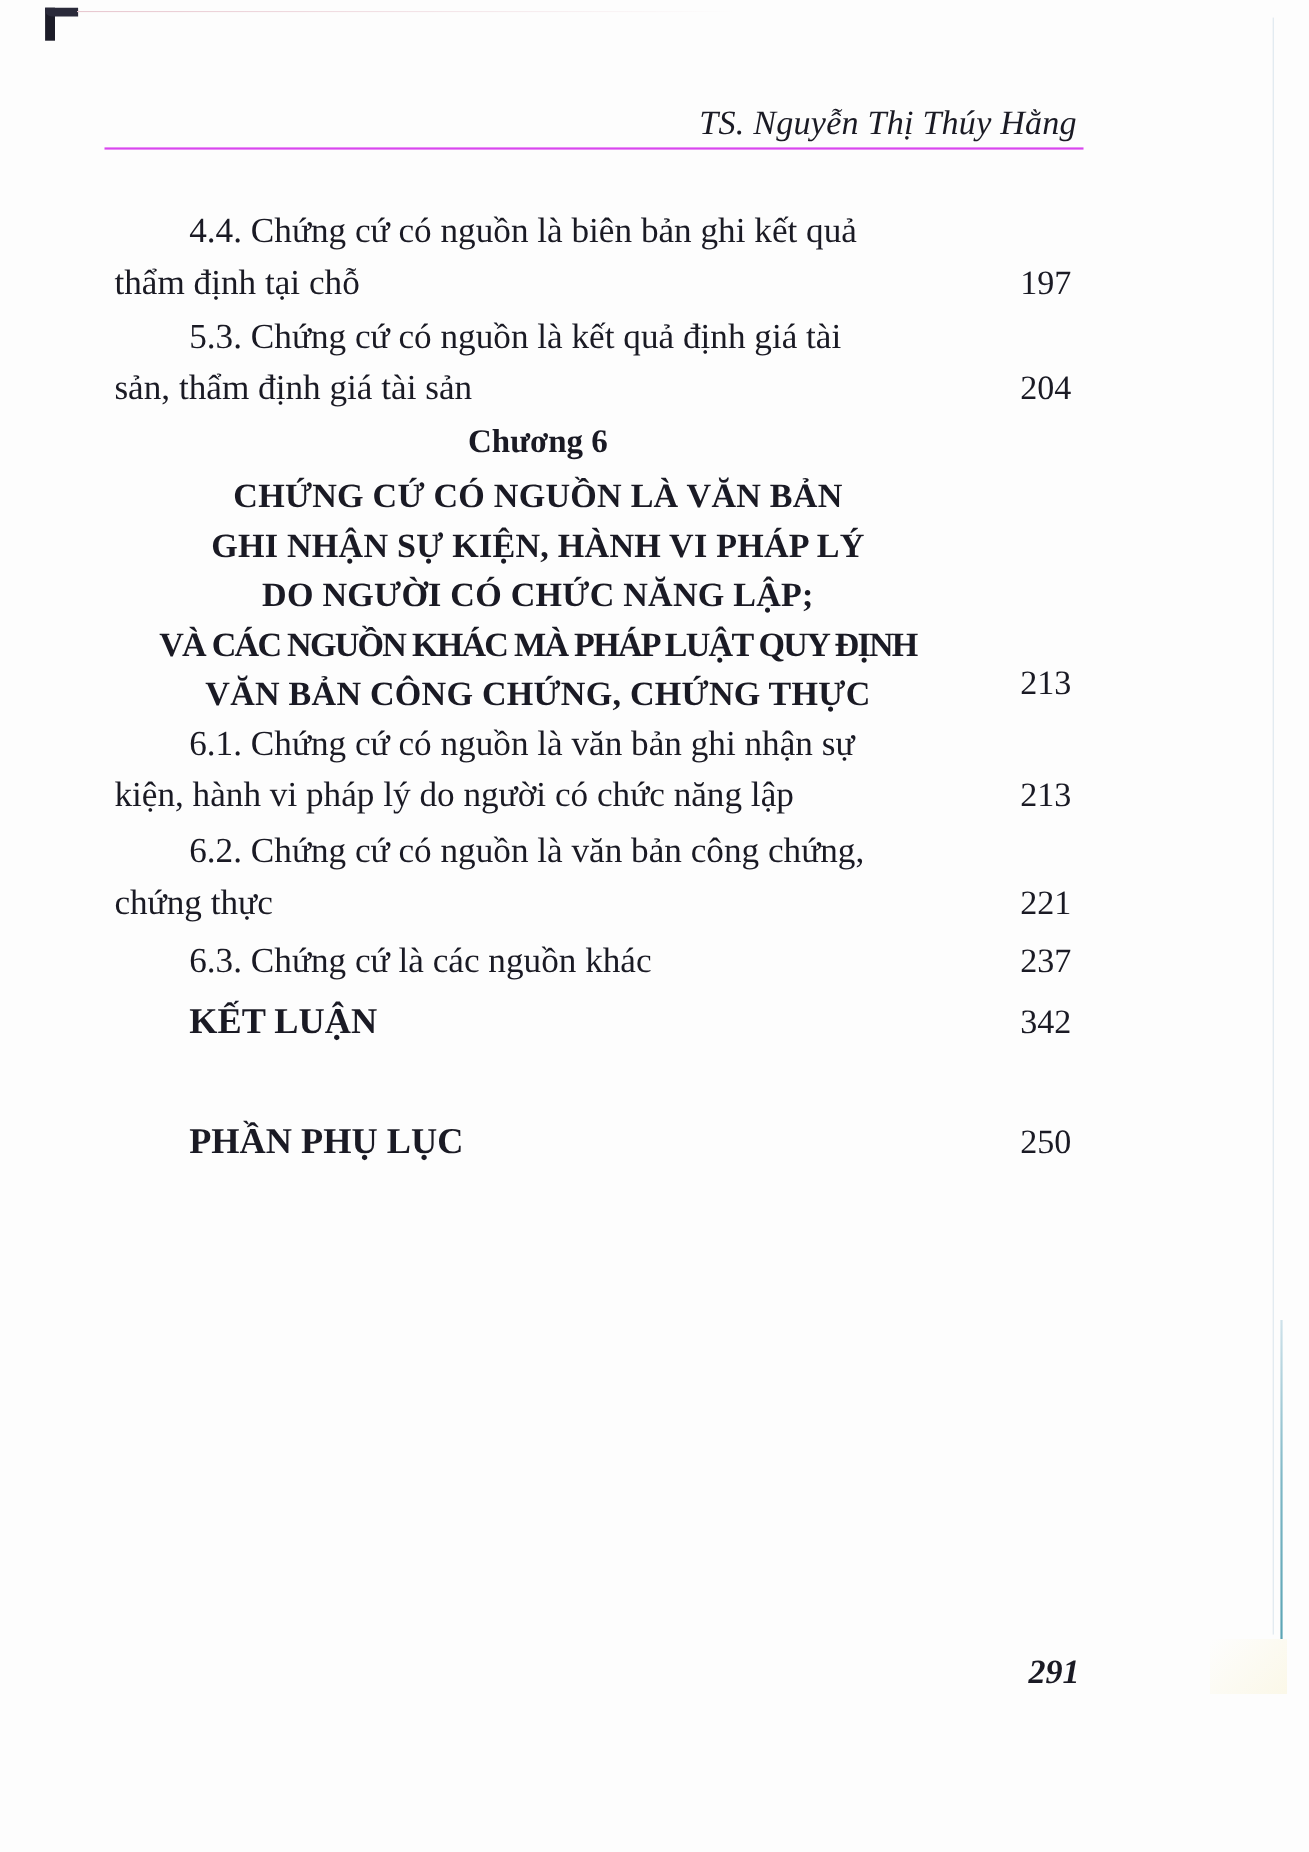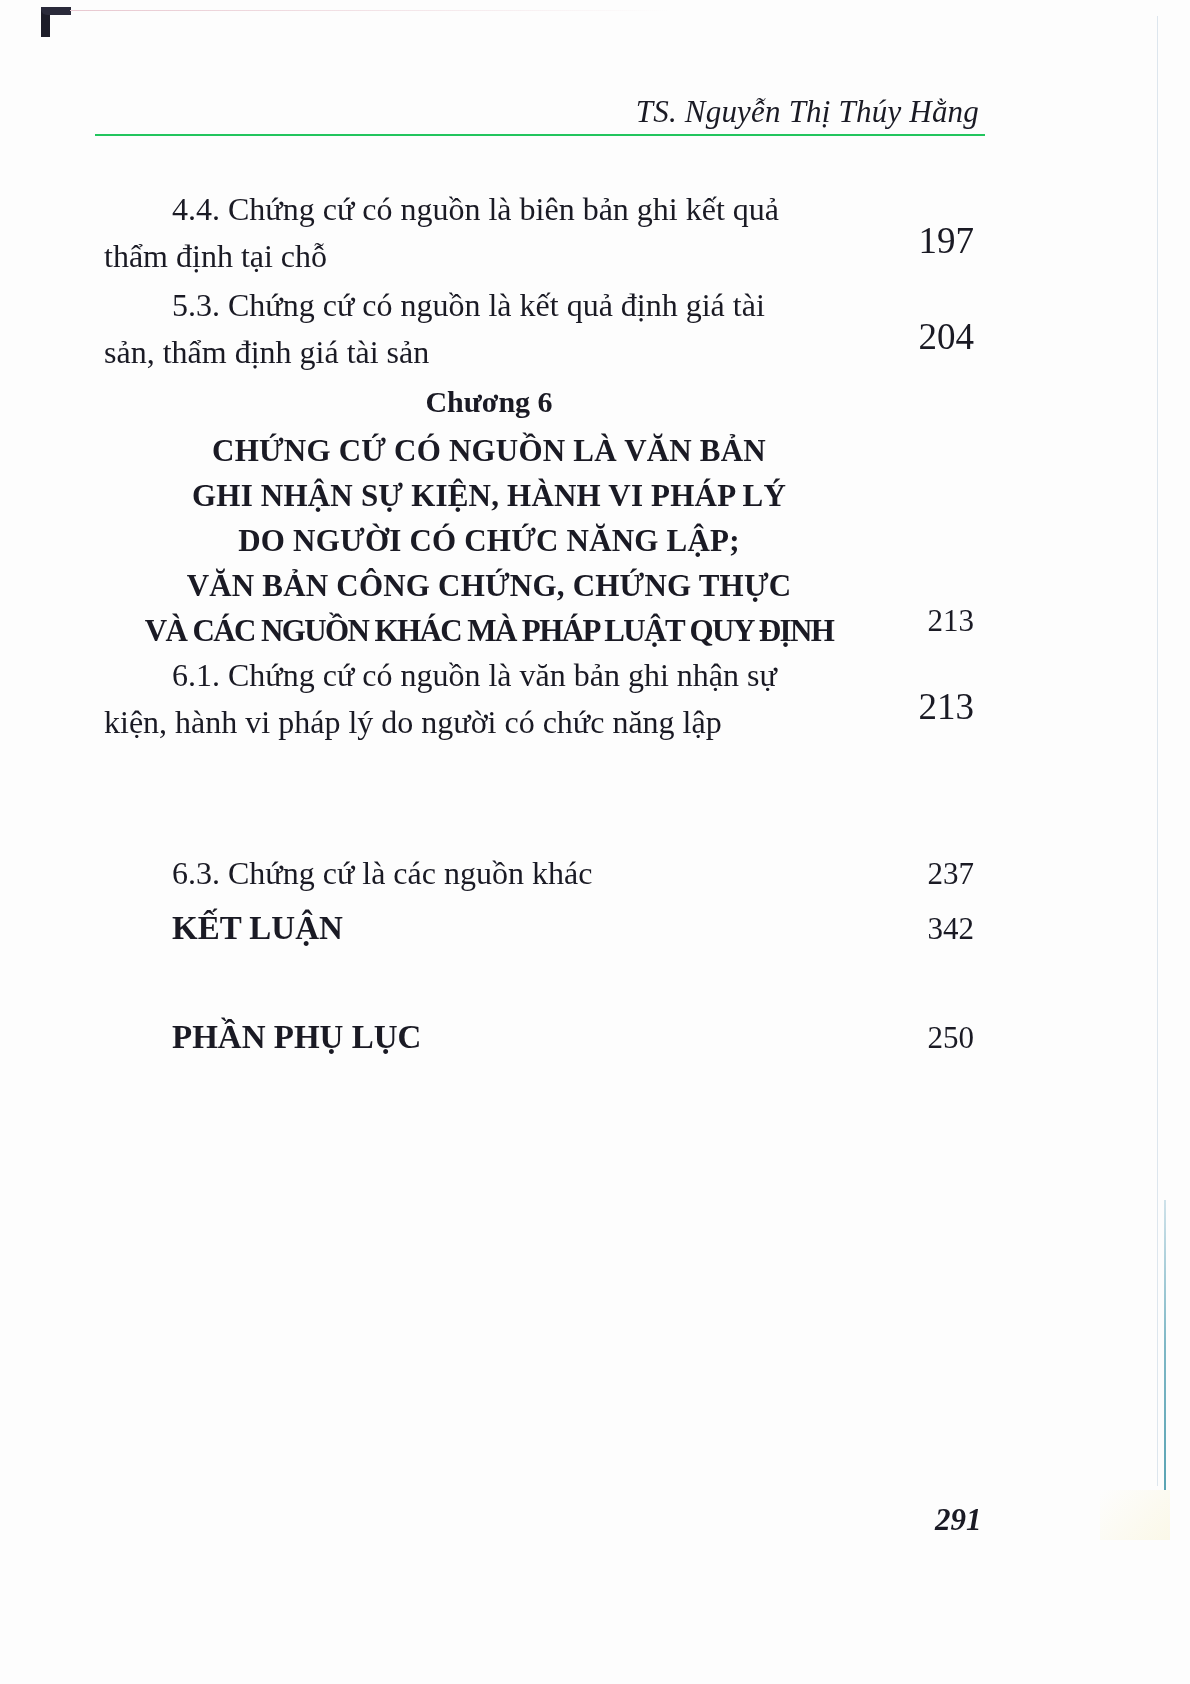--- a/index.html
+++ b/index.html
@@ -57,21 +57,21 @@
       width: 70px; height: 50px;
       background: linear-gradient(135deg, rgba(255,255,255,0), #fbf8e8);
     }
 
     
     .running-header {
       position: absolute;
       left: 95px; top: 90px;
       width: 890px;
       height: 44px;
-      border-bottom: 2px solid #22c55e;
+      border-bottom: 2px solid #d946ef;
     }
     .running-header .author {
       position: absolute;
       right: 6px; top: 4px;
       font-style: italic;
       font-size: 31px;
       letter-spacing: 0.2px;
     }
     .entry {
       position: absolute;
@@ -83,22 +83,22 @@
     .entry .line {
       display: block;
       white-space: nowrap;
       position: relative;
       height: 47px;
     }
     .entry .indent { padding-left: 68px; }
     .entry .page-no {
       position: absolute;
       right: 0;
-      bottom: 16px;
-      font-size: 37px;
+      bottom: 0;
+      font-size: 31px;
     }
 
     .chapter-title {
       position: absolute;
       left: 104px;
       width: 770px;
       text-align: center;
       font-weight: bold;
       font-size: 30px;
       line-height: 40px;
@@ -183,33 +183,40 @@
       <span class="page-no">204</span>
     </span>
   </div>
 
   <div class="chapter-title" style="top:382px;">Chương 6</div>
 
   <div class="chapter-heading" style="top:428px;">
     <span class="row">CHỨNG CỨ CÓ NGUỒN LÀ VĂN BẢN</span>
     <span class="row">GHI NHẬN SỰ KIỆN, HÀNH VI PHÁP LÝ</span>
     <span class="row">DO NGƯỜI CÓ CHỨC NĂNG LẬP;</span>
+    <span class="row tight">VÀ CÁC NGUỒN KHÁC MÀ PHÁP LUẬT QUY ĐỊNH</span>
     <span class="row">VĂN BẢN CÔNG CHỨNG, CHỨNG THỰC</span>
-    <span class="row tight">VÀ CÁC NGUỒN KHÁC MÀ PHÁP LUẬT QUY ĐỊNH</span>
   </div>
   <div class="chapter-page" style="top:603px;">213</div>
 
   <div class="entry" style="top:652px;">
     <span class="line indent">6.1. Chứng cứ có nguồn là văn bản ghi nhận sự</span>
     <span class="line">
       <span>kiện, hành vi pháp lý do người có chức năng lập</span>
       <span class="page-no">213</span>
     </span>
   </div>
 
+  <div class="entry" style="top:750px;">
+    <span class="line indent">6.2. Chứng cứ có nguồn là văn bản công chứng,</span>
+    <span class="line">
+      <span>chứng thực</span>
+      <span class="page-no">221</span>
+    </span>
+  </div>
 
   <div class="section-entry" style="top:850px;">
     <span class="label">6.3. Chứng cứ là các nguồn khác</span>
     <span class="page-no">237</span>
   </div>
 
   <div class="section-entry bold" style="top:905px;">
     <span class="label">KẾT LUẬN</span>
     <span class="page-no">342</span>
   </div>

